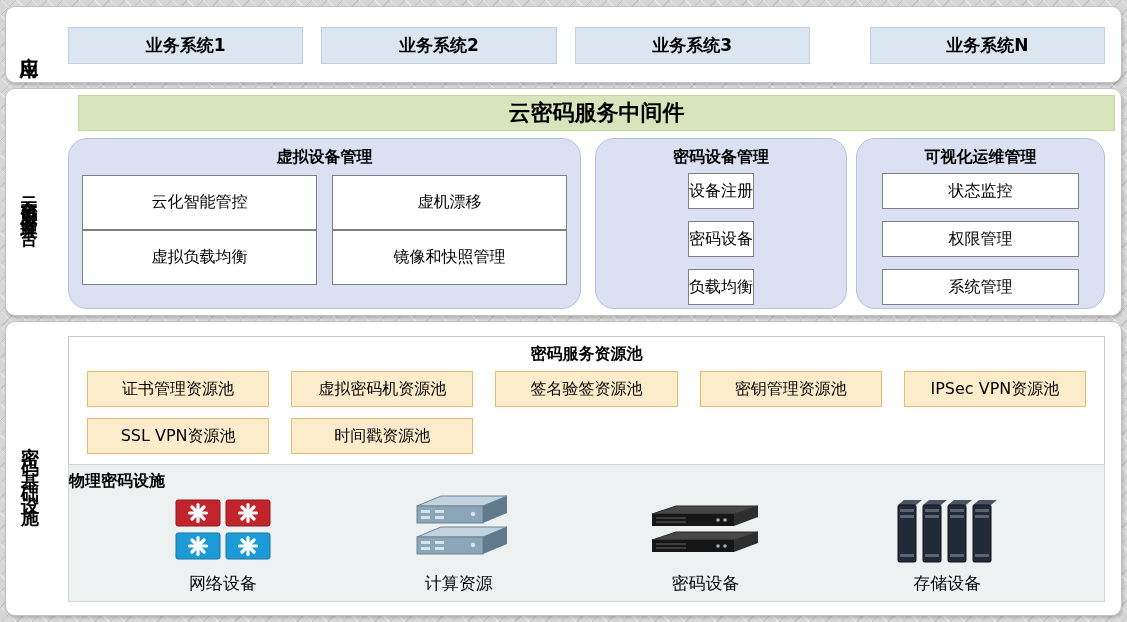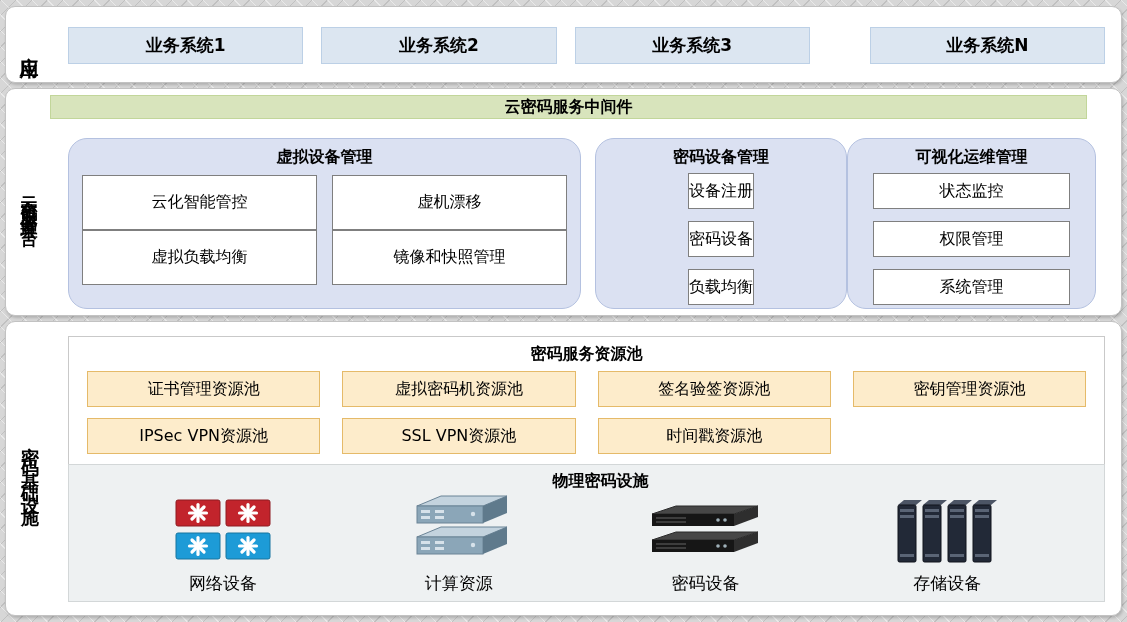--- a/index.html
+++ b/index.html
@@ -37,56 +37,56 @@
   .systems-row { position:absolute; left:62px; right:16px; top:20px; height:37px; display:flex; gap:18px; }
   .sys-box {
     flex:1; background:#dce6f1; border:1px solid #bcd0e6;
     display:flex; align-items:center; justify-content:center;
     font-size:17px; font-weight:bold;
   }
   .sys-box:last-child { margin-left:42px; }
 
   
   .middleware-bar {
-    position:absolute; left:44px; top:6px; width:1037px; height:24px;
+    position:absolute; left:72px; top:6px; width:1037px; height:36px;
     background:#d8e4bc; border:1px solid #c2d69a;
     display:flex; align-items:center; justify-content:center;
-    font-weight:bold; font-size:16px;
+    font-weight:bold; font-size:22px;
   }
   .panels-row { position:absolute; left:62px; top:49px; height:171px; display:flex; }
   .sub-panel { height:100%; background:#dbe1f2; border:1px solid #b4c1e0; border-radius:19px; }
   .sub-panel.virtual { width:513px; margin-right:14px; }
-  .sub-panel.device  { width:252px; }
+  .sub-panel.device  { width:252px; margin-right:9px; }
   .sub-panel.ops     { width:249px; }
   .sub-title { text-align:center; font-weight:bold; font-size:16px; padding-top:8px; }
   .white-box {
     background:#fff; border:1px solid #7f7f7f;
     display:flex; align-items:center; justify-content:center; font-size:16px;
   }
   .vgrid  { display:grid; grid-template-columns:1fr 1fr; gap:0 15px; padding:7px 13px 0; }
   .vgrid .white-box { height:55px; }
   .vstack { display:flex; flex-direction:column; gap:12px; padding:5px 25px 0; }
   .vstack .white-box { height:36px; }
 
   
   .pool-panel {
     position:absolute; left:62px; top:14px; width:1037px; height:148px;
     background:#fff; border:1px solid #c9c9c9;
   }
   .pool-title { text-align:center; font-weight:bold; font-size:16px; padding-top:7px; }
-  .pool-grid { display:grid; grid-template-columns:repeat(4,1fr); gap:11px 22px; padding:6px 18px 0; }
+  .pool-grid { display:grid; grid-template-columns:repeat(5,1fr); gap:11px 22px; padding:6px 18px 0; }
   .pool-box {
     height:36px; background:#fdeccb; border:1px solid #e5ba69;
     display:flex; align-items:center; justify-content:center; font-size:16px;
   }
   .physical-panel {
     position:absolute; left:62px; top:142px; width:1037px; height:138px;
     background:#eef1f2; border:1px solid #d3d7d8;
   }
-  .phys-title { text-align:center; font-weight:bold; font-size:16px; padding-top:6px;padding-left:28px; }
+  .phys-title { font-weight:bold; font-size:16px; padding-top:6px; }
   .devices-row { display:flex; justify-content:space-around; align-items:center; padding:2px 40px 0; }
   .device { display:flex; flex-direction:column; align-items:center; }
   .icon-wrap { height:74px; display:flex; align-items:center; justify-content:center; }
   .device-label { font-size:17px; margin-top:4px; }
 </style>
 </head>
 <body>
 
 <div class="stage">
 

